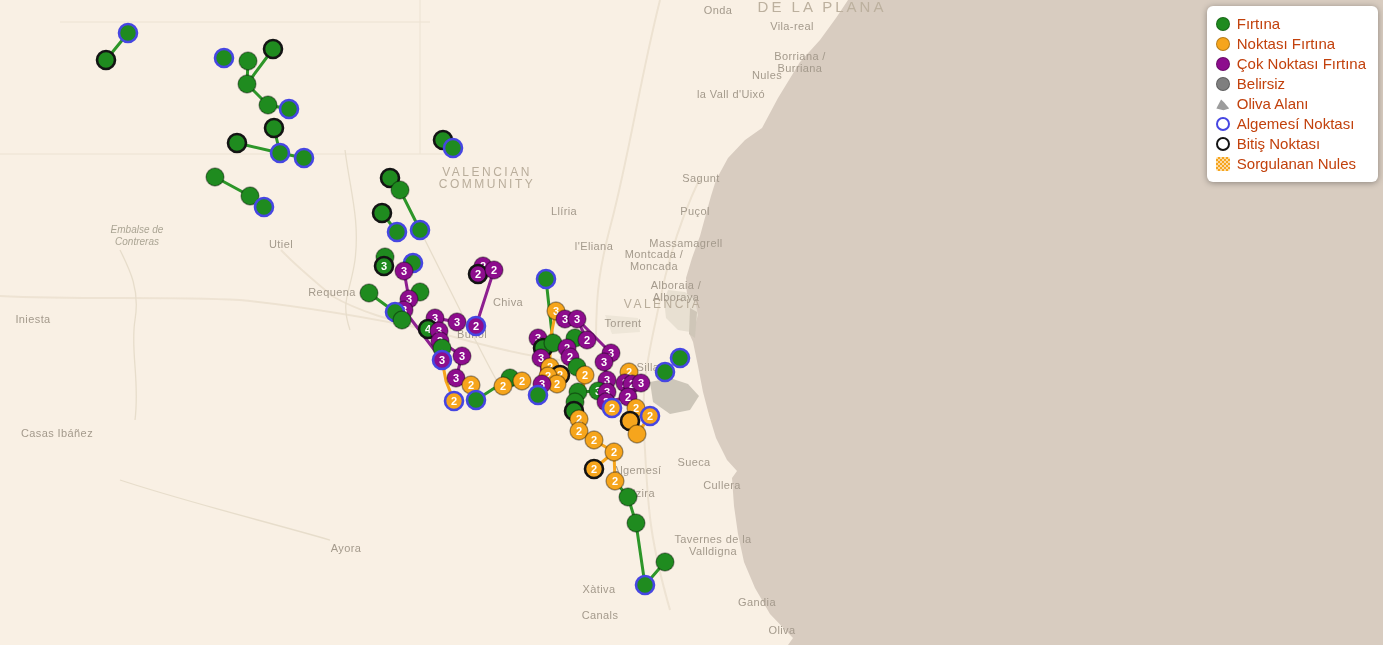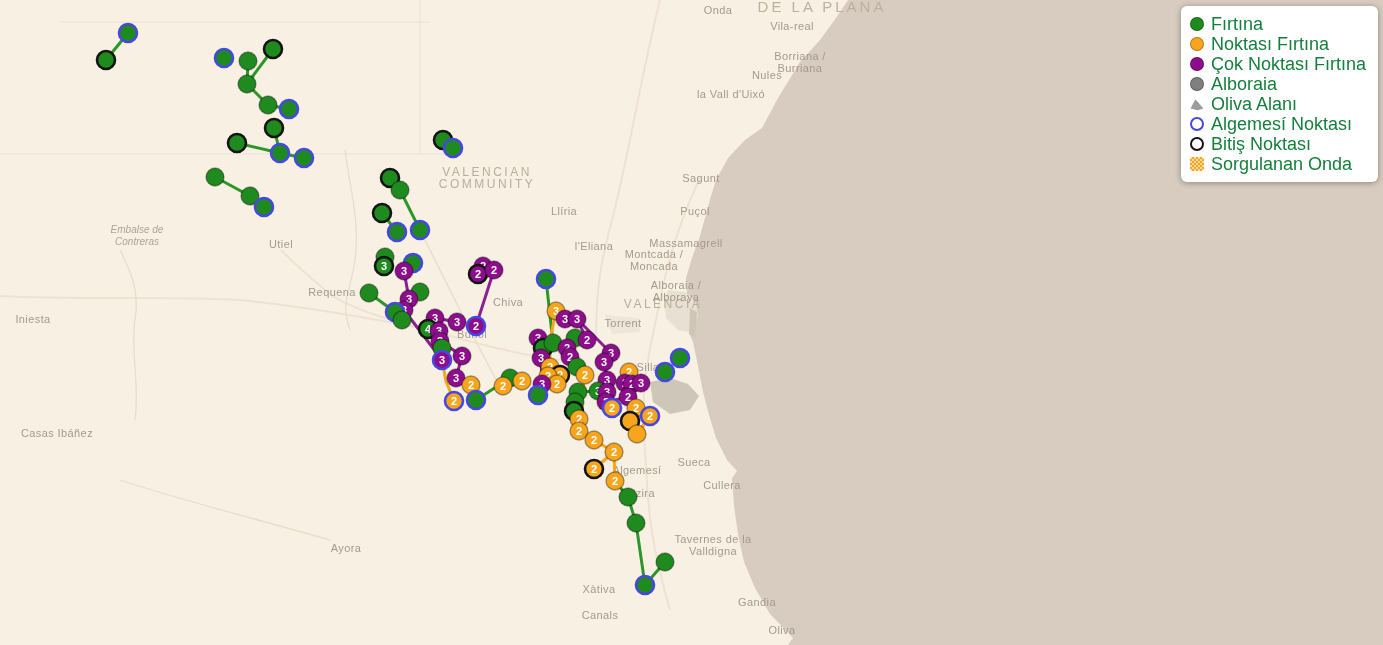--- a/index.html
+++ b/index.html
@@ -13,21 +13,21 @@
   .marker-num{fill:#fff;font-size:11px;font-weight:bold;text-anchor:middle;}
   
   .legend{position:absolute;top:6px;right:5px;background:#fff;border-radius:6px;
           padding:8px 12px 8px 9px;box-shadow:0 1px 6px rgba(0,0,0,.35);z-index:10;}
   .lg-row{display:flex;align-items:center;height:20px;white-space:nowrap;}
   .lg-ic{width:14px;height:14px;margin-right:7px;flex:0 0 14px;box-sizing:border-box;}
   .lg-ic.circle{border-radius:50%;border:1px solid rgba(0,0,0,.25);}
   .lg-ic.ring{border-radius:50%;background:#fff;border:2px solid #000;}
   .lg-ic.polygon{clip-path:polygon(4% 82%,38% 18%,60% 40%,96% 82%,55% 95%);}
   .lg-ic.hatched-square{background:repeating-conic-gradient(#f6a51c 0% 25%,#fbd9a2 0% 50%) 0 0/4px 4px;border-radius:2px;}
-  .lg-label{font-size:18px;color:#15803d;line-height:20px;}
+  .lg-label{font-size:15px;color:#c2410c;line-height:20px;}
 </style>
 </head>
 <body>
 
 <div class="stage">
   <svg id="map-svg" width="1383" height="645" viewBox="0 0 1383 645">
 
     <rect x="0" y="0" width="1383" height="645" fill="#f9f0e4"></rect>
 
     <path fill="#d8ccc0" d="M848,0 L1383,0 L1383,645 L788,645
@@ -504,32 +504,32 @@
       <div class="lg-row">
         <span class="lg-ic circle" style="background: rgb(246, 165, 28);"></span>
         <span class="lg-label">Noktası Fırtına</span>
       </div>
       <div class="lg-row">
         <span class="lg-ic circle" style="background: rgb(141, 13, 141);"></span>
         <span class="lg-label">Çok Noktası Fırtına</span>
       </div>
       <div class="lg-row">
         <span class="lg-ic circle" style="background: rgb(127, 127, 127);"></span>
-        <span class="lg-label">Alboraia</span>
+        <span class="lg-label">Belirsiz</span>
       </div>
       <div class="lg-row">
         <span class="lg-ic polygon" style="background: rgb(156, 156, 156);"></span>
         <span class="lg-label">Oliva Alanı</span>
       </div>
       <div class="lg-row">
         <span class="lg-ic ring" style="border-color: rgb(70, 70, 226);"></span>
         <span class="lg-label">Algemesí Noktası</span>
       </div>
       <div class="lg-row">
         <span class="lg-ic ring" style="border-color: rgb(20, 20, 20);"></span>
         <span class="lg-label">Bitiş Noktası</span>
       </div>
       <div class="lg-row">
         <span class="lg-ic hatched-square"></span>
-        <span class="lg-label">Sorgulanan Onda</span>
+        <span class="lg-label">Sorgulanan Nules</span>
       </div>
     </div>
 </div>
 
 </body></html>

